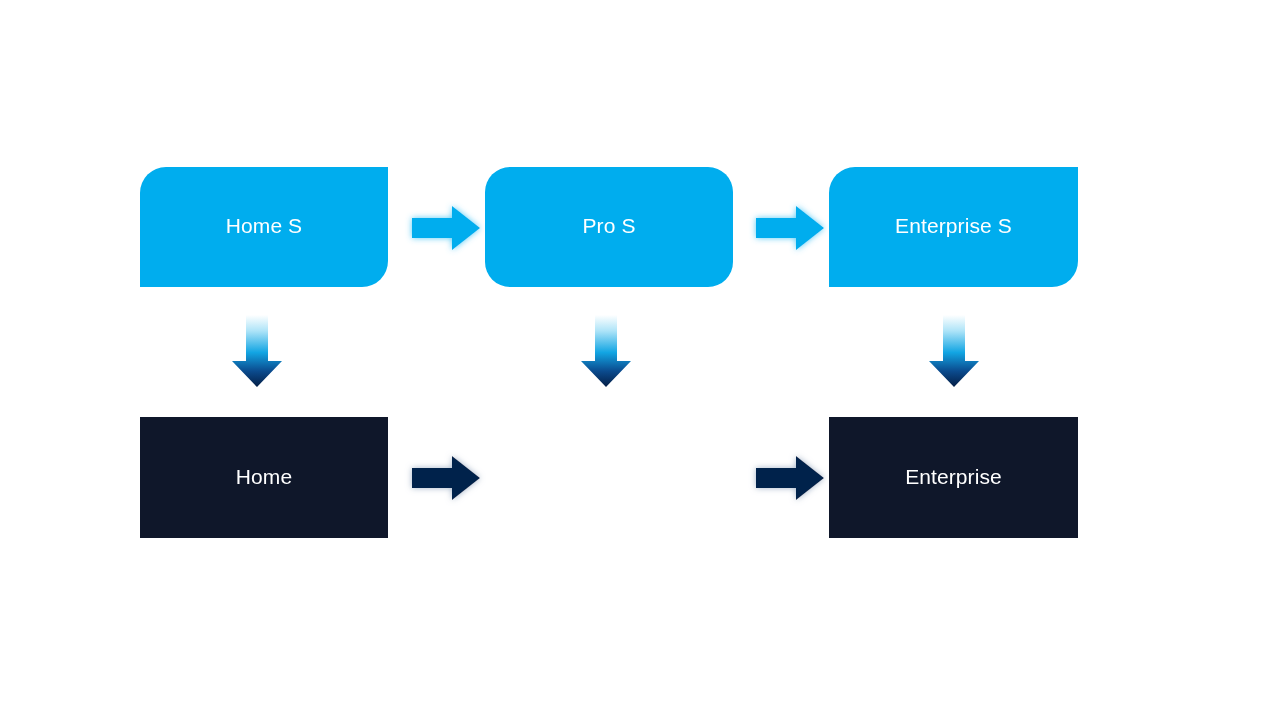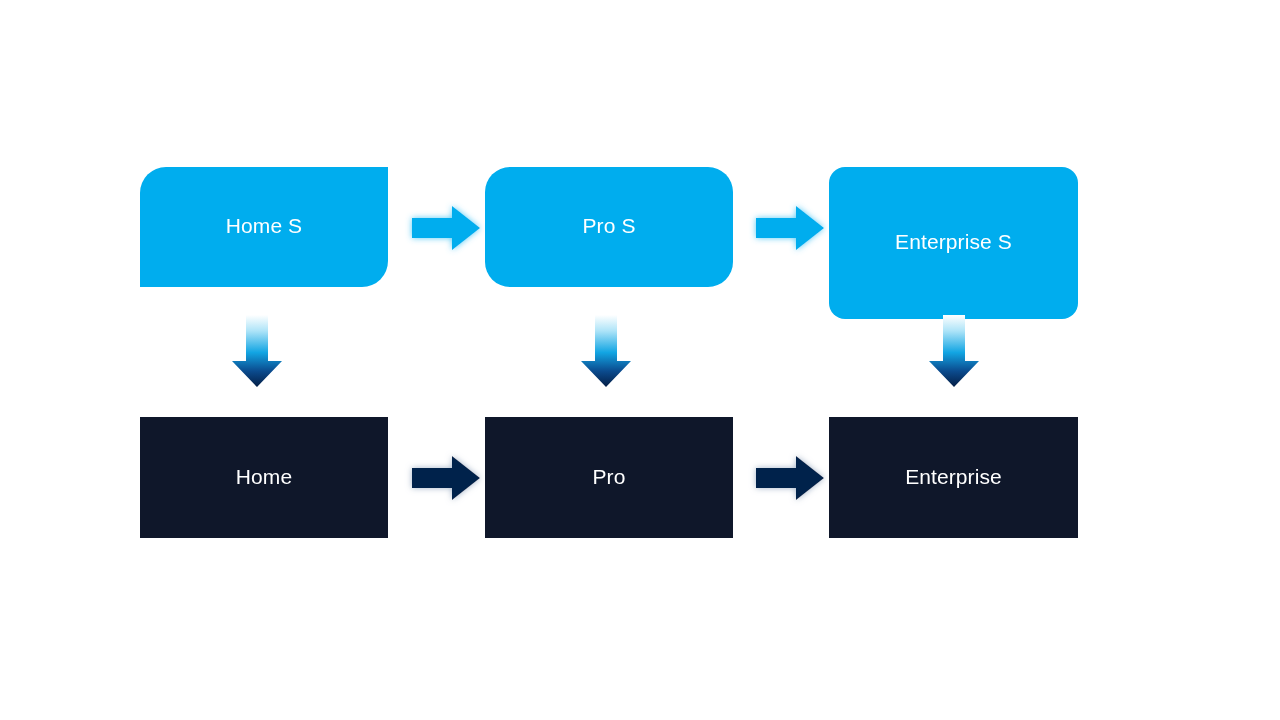--- a/index.html
+++ b/index.html
@@ -70,31 +70,28 @@
 <div id="canvas">
 
   <div class="node node-top" style="left:140px; top:167px; width:248px; height:120px;">
     <span class="node-label">Home S</span>
   </div>
 
   <div class="node node-top" style="left:485px; top:167px; width:248px; height:120px;border-radius:25px;">
     <span class="node-label">Pro S</span>
   </div>
 
-  <div class="node node-top" style="left:829px; top:167px; width:249px; height:152px;border-radius:16px;">
+  <div class="node node-top" style="left:829px; top:167px; width:249px; height:120px;">
     <span class="node-label">Enterprise S</span>
   </div>
 
   <div class="node node-bottom" style="left:140px; top:417px; width:248px; height:121px;">
     <span class="node-label">Home</span>
   </div>
 
-  <div class="node node-bottom" style="left:485px; top:417px; width:248px; height:121px;">
-    <span class="node-label">Pro</span>
-  </div>
 
   <div class="node node-bottom" style="left:829px; top:417px; width:249px; height:121px;text-align:center;">
     <span class="node-label">Enterprise</span>
   </div>
 
   <svg width="0" height="0" style="position:absolute;left:0;top:0;" aria-hidden="true">
     <defs>
       <linearGradient id="downGrad" x1="0" y1="0" x2="0" y2="1">
         <stop offset="0%" stop-color="#FFFFFF"></stop>
         <stop offset="22%" stop-color="#AEE4F8"></stop>

